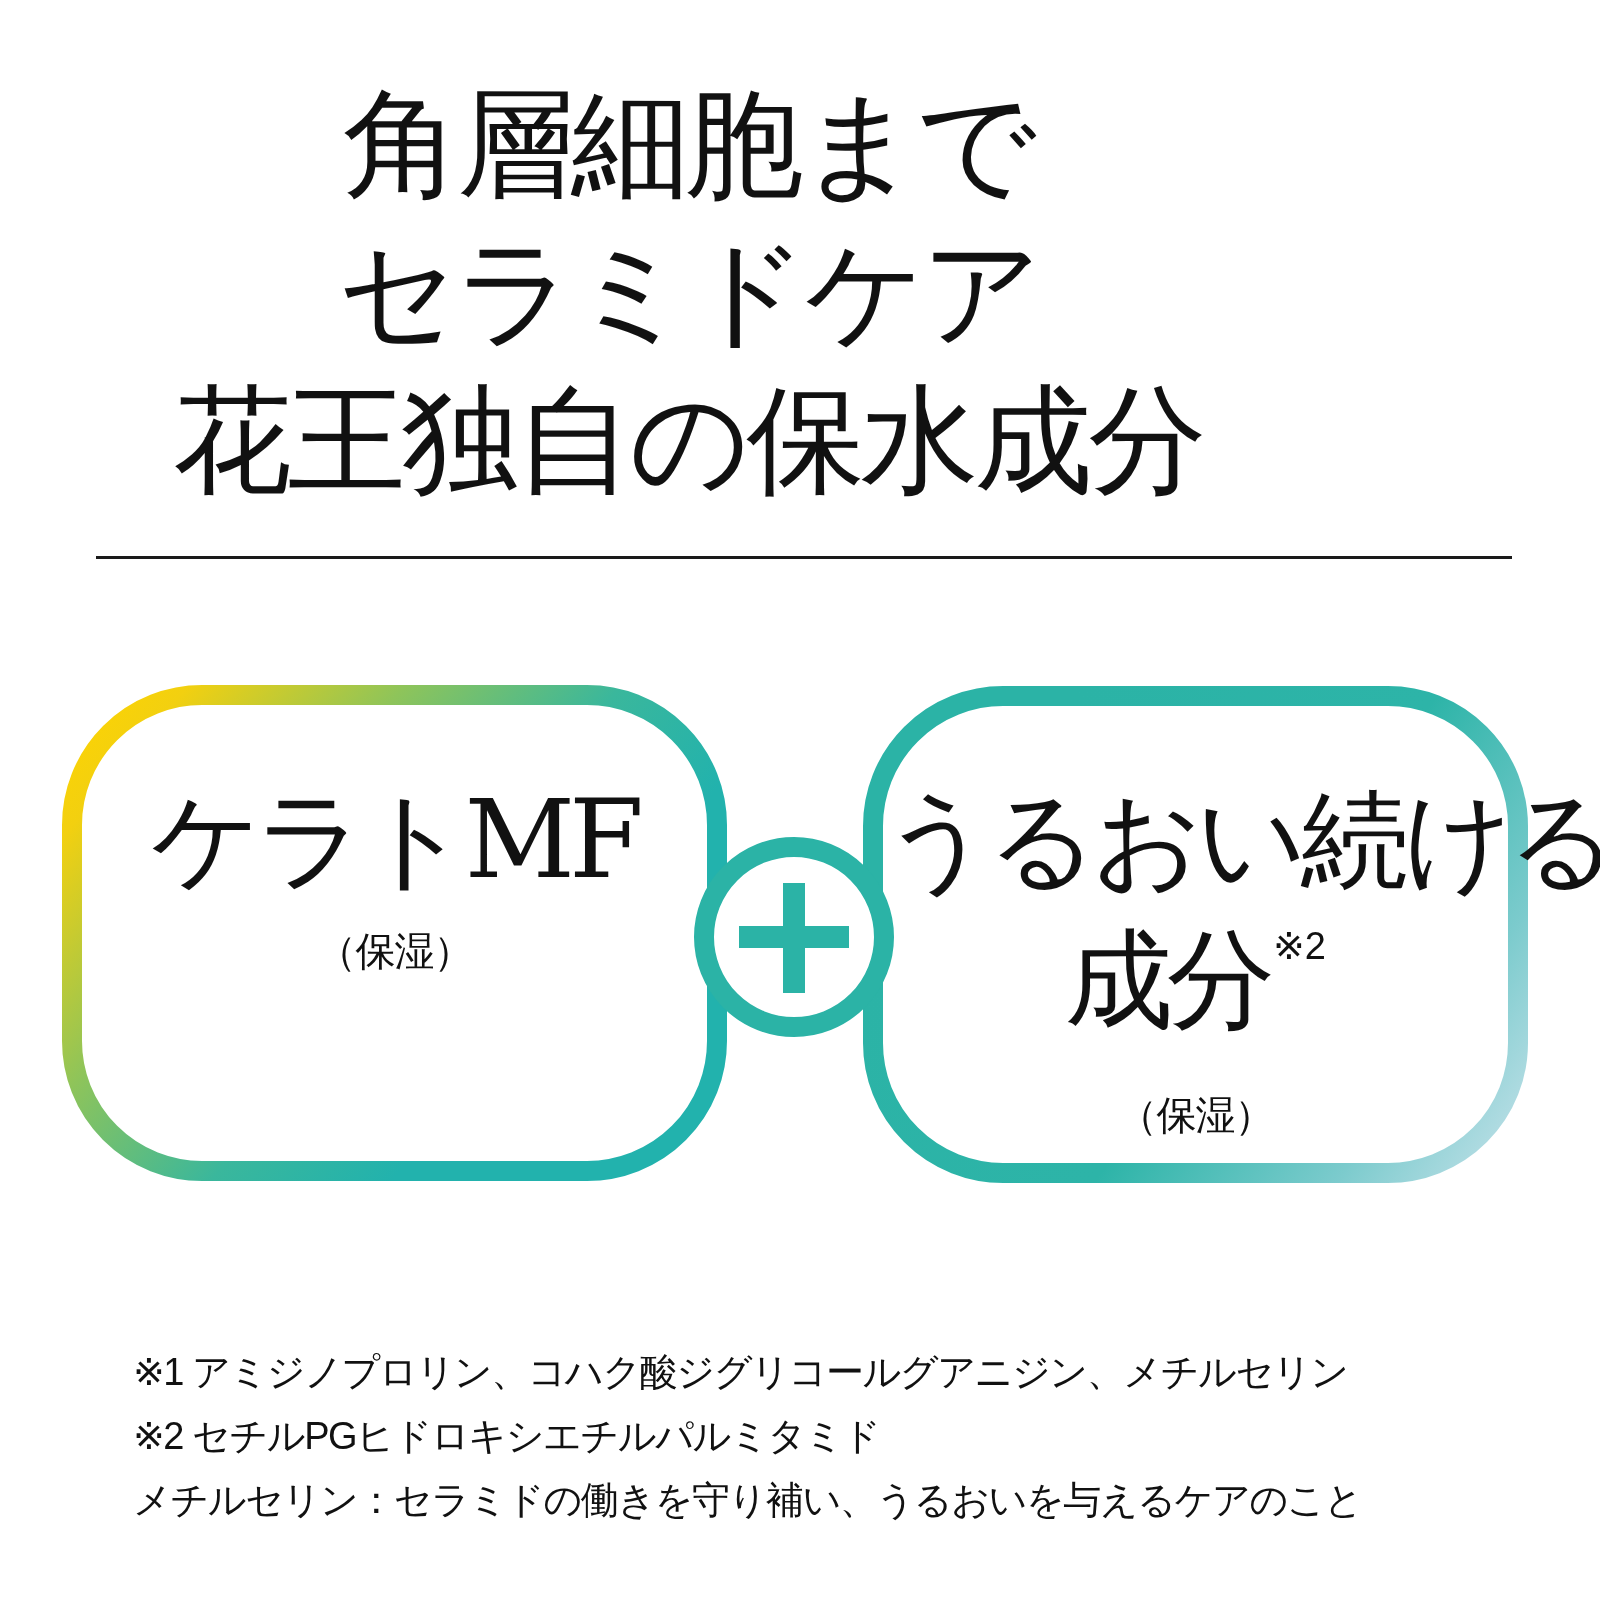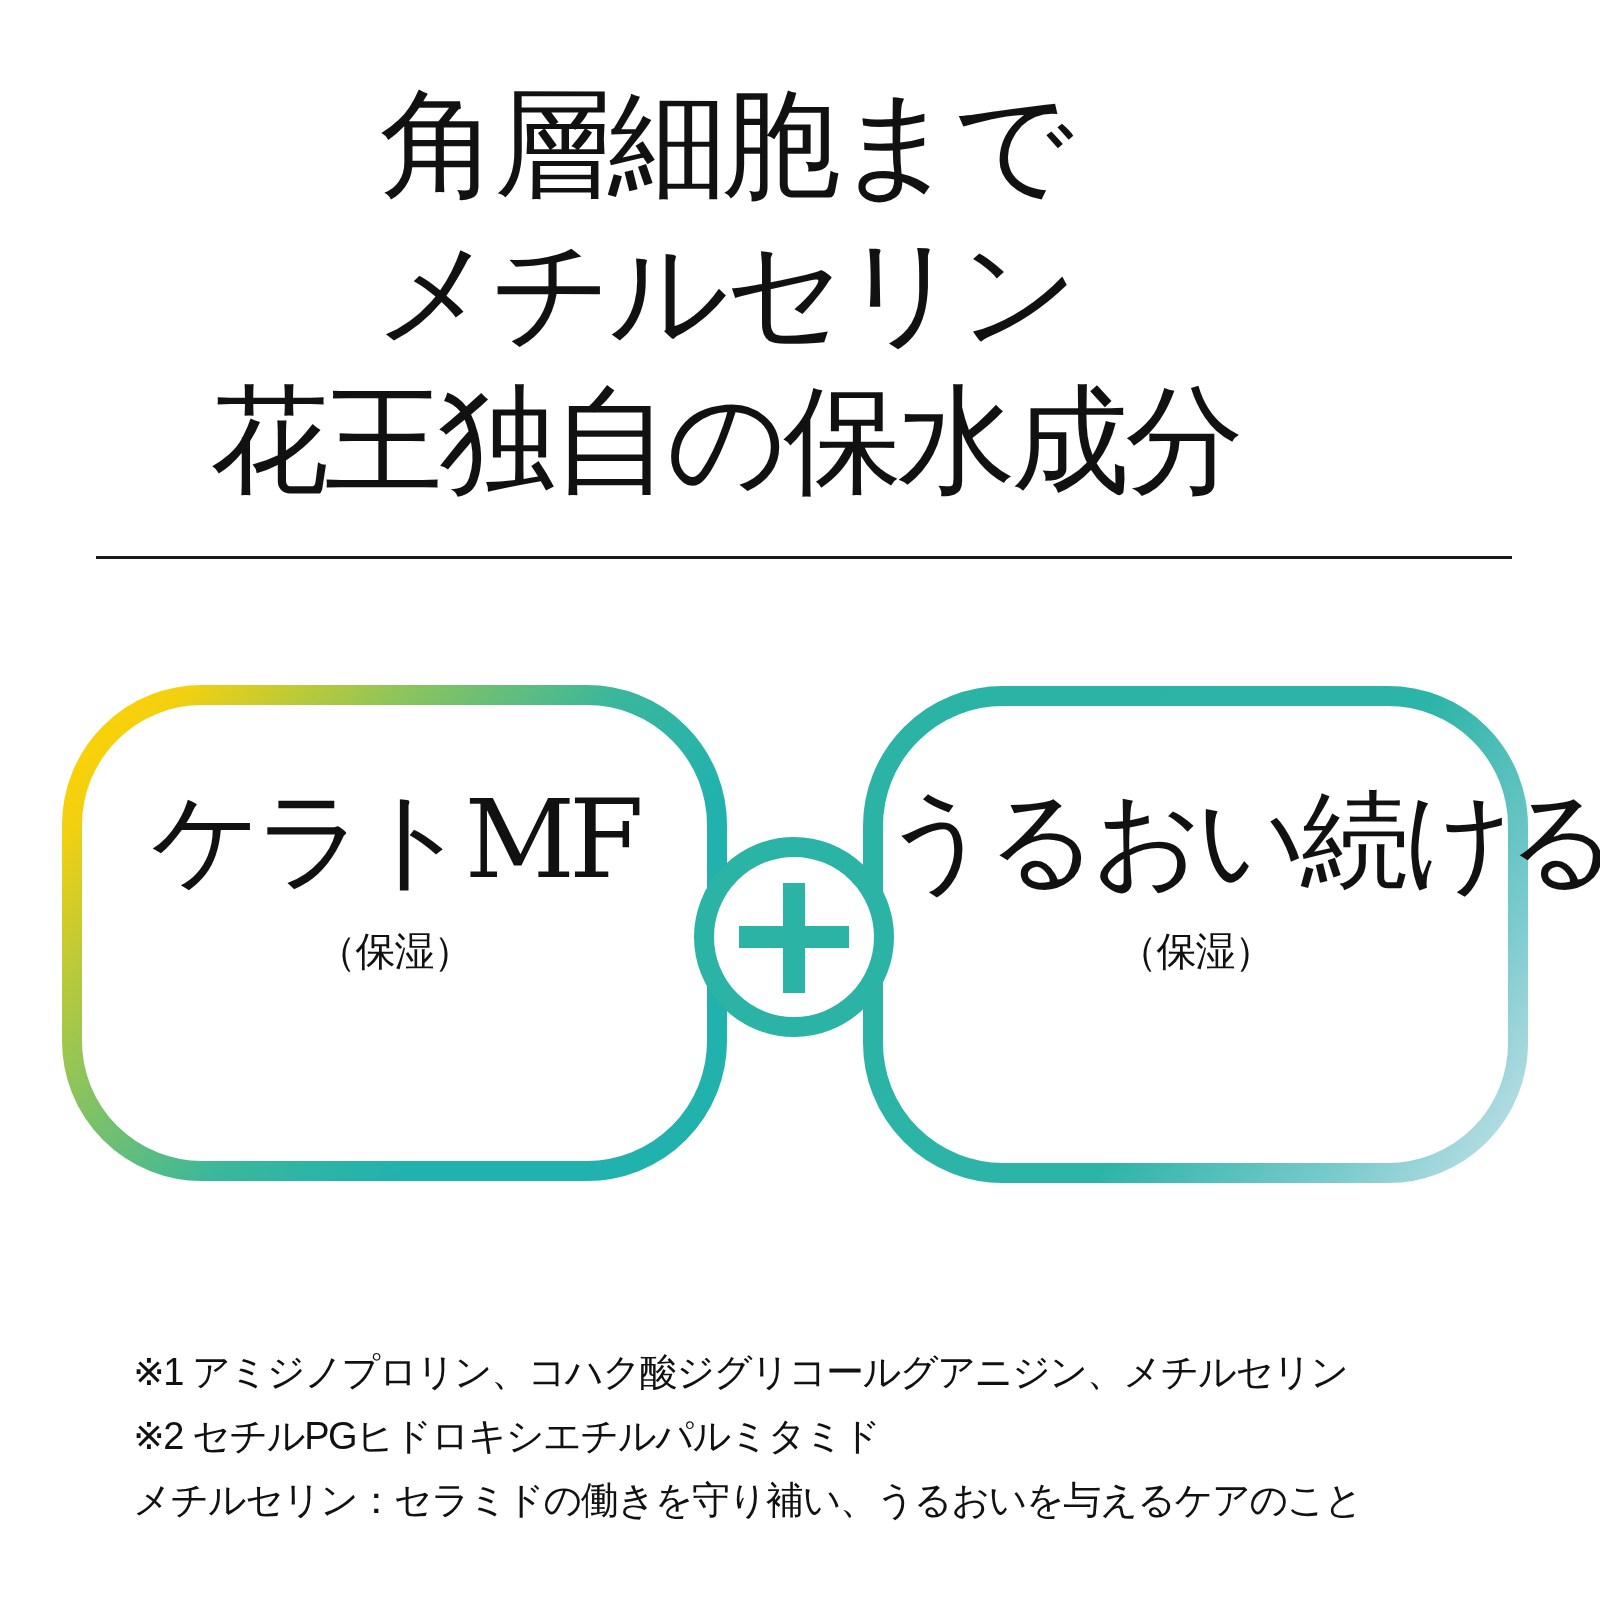--- a/index.html
+++ b/index.html
@@ -20,21 +20,20 @@
       left: 0;
       top: 70px;
       width: 1376px;
       text-align: center;
       font-family: "DejaVu Serif", "Liberation Serif", serif;
       font-size: 118px;
       line-height: 148px;
       letter-spacing: -4px;
       font-weight: normal;
       margin: 0;
-      padding-left: 37px;
     }
     .headline .line { display: block; white-space: nowrap; }
 
     .divider {
       position: absolute;
       left: 96px;
       top: 556px;
       width: 1416px;
       height: 3px;
       background: #1a1a1a;
@@ -89,21 +88,21 @@
       color: #111111;
       margin-left: 47px;
     }
     .footnotes .fn { display: block; white-space: nowrap; }
   </style>
 </head>
 <body>
 
 <h1 class="headline">
   <span class="line">角層細胞まで</span>
-  <span class="line">メチルセリン</span>
+  <span class="line">セラミドケア</span>
   <span class="line">花王独自の保水成分</span>
 </h1>
 
 <div class="divider"></div>
 
 <svg class="box-svg" viewBox="0 0 1600 1600" xmlns="http://www.w3.org/2000/svg">
   <defs>
     <linearGradient id="gradLeft" x1="72" y1="695" x2="500" y2="1050" gradientUnits="userSpaceOnUse">
       <stop offset="0" stop-color="#ffd400"></stop>
       <stop offset="0.15" stop-color="#f2d010"></stop>
@@ -130,20 +129,21 @@
   </g>
 </svg>
 
 <div class="box box-left">
   <div class="title">ケラトMF</div>
   <div class="note">（保湿）</div>
 </div>
 
 <div class="box box-right">
   <div class="title">うるおい続ける</div>
+  <div class="title"><span>成分</span><span class="sup">※2</span></div>
   <div class="note">（保湿）</div>
 </div>
 
 <div class="footnotes">
   <span class="fn">※1 アミジノプロリン、コハク酸ジグリコールグアニジン、メチルセリン</span>
   <span class="fn">※2 セチルPGヒドロキシエチルパルミタミド</span>
   <span class="fn">メチルセリン：セラミドの働きを守り補い、うるおいを与えるケアのこと</span>
 </div>
 
 </body></html>

